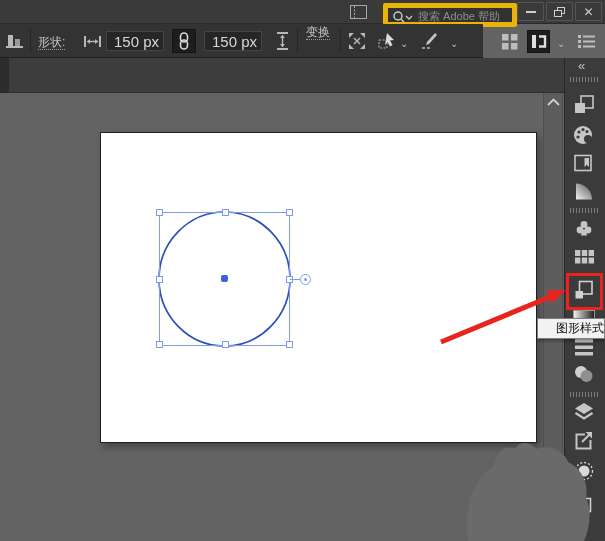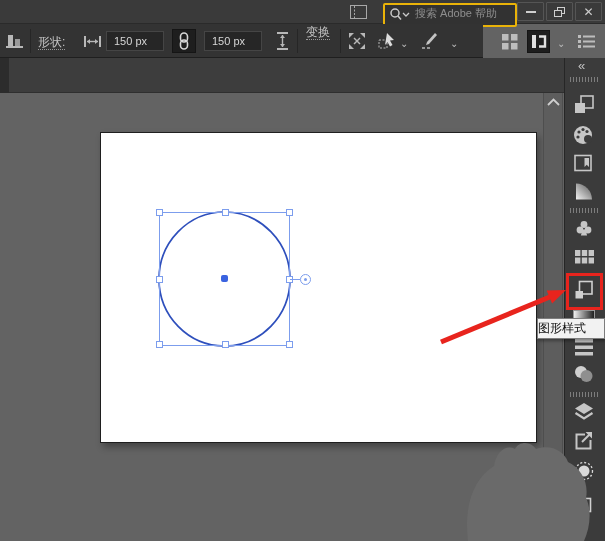--- a/index.html
+++ b/index.html
@@ -4,37 +4,37 @@
 <style>
   *{margin:0;padding:0;box-sizing:border-box}
   html,body{background:#636363}
   #screen{position:relative;width:605px;height:541px;overflow:hidden;
           background:#636363;font-family:"Liberation Sans","DejaVu Sans",sans-serif}
   .abs{position:absolute}
 
   
   .titlebar{left:0;top:0;width:605px;height:24px;background:#3a3a3a;border-bottom:1px solid #2a2a2a}
   .searchbox{left:383px;top:3px;width:134px;height:24px;background:#323232;
-             border:2px solid #eab308;border-radius:2px}
+             border:5px solid #eab308;border-radius:2px}
   .searchbox input{position:absolute;left:30px;top:0;width:100px;height:16px;border:0;outline:0;
              background:transparent;color:#bdbdbd;font-size:11px;font-family:inherit}
   .searchbox input::placeholder{color:#8e8e8e}
   .winbtn{top:2px;width:27px;height:19px;border:1px solid #555;border-radius:1px;
           display:flex;align-items:center;justify-content:center;color:#cfcfcf}
   .minbar{width:10px;height:2px;background:#cfcfcf}
   .restore-ico{position:relative;width:11px;height:10px}
   .restore-ico i{position:absolute;border:1px solid #cfcfcf;width:8px;height:7px;display:block}
   .restore-ico i:first-child{left:3px;top:0}
   .restore-ico i:last-child{left:0;top:3px;background:#3a3a3a}
 
   
   .ctrlbar{left:0;top:24px;width:483px;height:34px;background:#333;border-bottom:1px solid #1f1f1f}
   .ctrl-label{color:#c3c3c3;font-size:12px;border-bottom:1px dotted #9a9a9a;line-height:14px}
   .field{position:absolute;top:7px;width:58px;height:20px;background:#262626;border:1px solid #454545;
-         color:#d6d6d6;font-size:11px;font-family:inherit;padding-left:7px;outline:0}
+         color:#d6d6d6;font-size:15px;font-family:inherit;padding-left:7px;outline:0}
   .darkbox{background:#1e1e1e;border:1px solid #151515;display:flex;align-items:center;justify-content:center}
   .vsep{top:5px;width:1px;height:24px;background:#262626}
   .chev{color:#bdbdbd;font-size:10px}
 
   
   .tabband{left:0;top:58px;width:564px;height:35px;background:#3d3d3d;border-bottom:1px solid #2f2f2f}
   .tabnotch{left:0;top:58px;width:9px;height:35px;background:#2c2c2c}
   .artboard{left:100px;top:132px;width:437px;height:311px;background:#fff;border:1px solid #1f1f1f;
             box-shadow:3px 4px 7px rgba(0,0,0,.32)}
 
@@ -55,21 +55,21 @@
   .panel{left:564px;top:58px;width:41px;height:483px;background:#3b3b3b;border-left:1px solid #262626}
   .collapse{left:578px;top:59px;color:#c2c2c2;font-size:13px;line-height:14px}
   .gripper{left:570px;width:28px;height:5px;
            background:repeating-linear-gradient(90deg,#7d7d7d 0 1px,transparent 1px 3px);
            background-size:100% 2px;background-repeat:repeat-y}
   .picon{left:573px;width:22px;height:22px;display:flex;align-items:center;justify-content:center}
 
   
   .redbox{left:566px;top:273px;width:37px;height:37px;border:3px solid #e8241d;z-index:15}
   .tooltip{left:537px;top:318px;width:68px;height:21px;background:#f2f2f2;border:1px solid #7d7d7d;
-           color:#111;font-size:12px;text-align:left;line-height:19px;z-index:16;
+           color:#111;font-size:12px;text-align:right;line-height:19px;z-index:16;
            box-shadow:1px 2px 3px rgba(0,0,0,.35)}
   .arrowsvg{left:0;top:0;z-index:20;pointer-events:none}
   .blobsvg{left:0;top:0;z-index:9;pointer-events:none}
   .z5{z-index:5}.z6{z-index:6}
 </style>
 </head>
 <body>
 
 <div id="screen">
 

